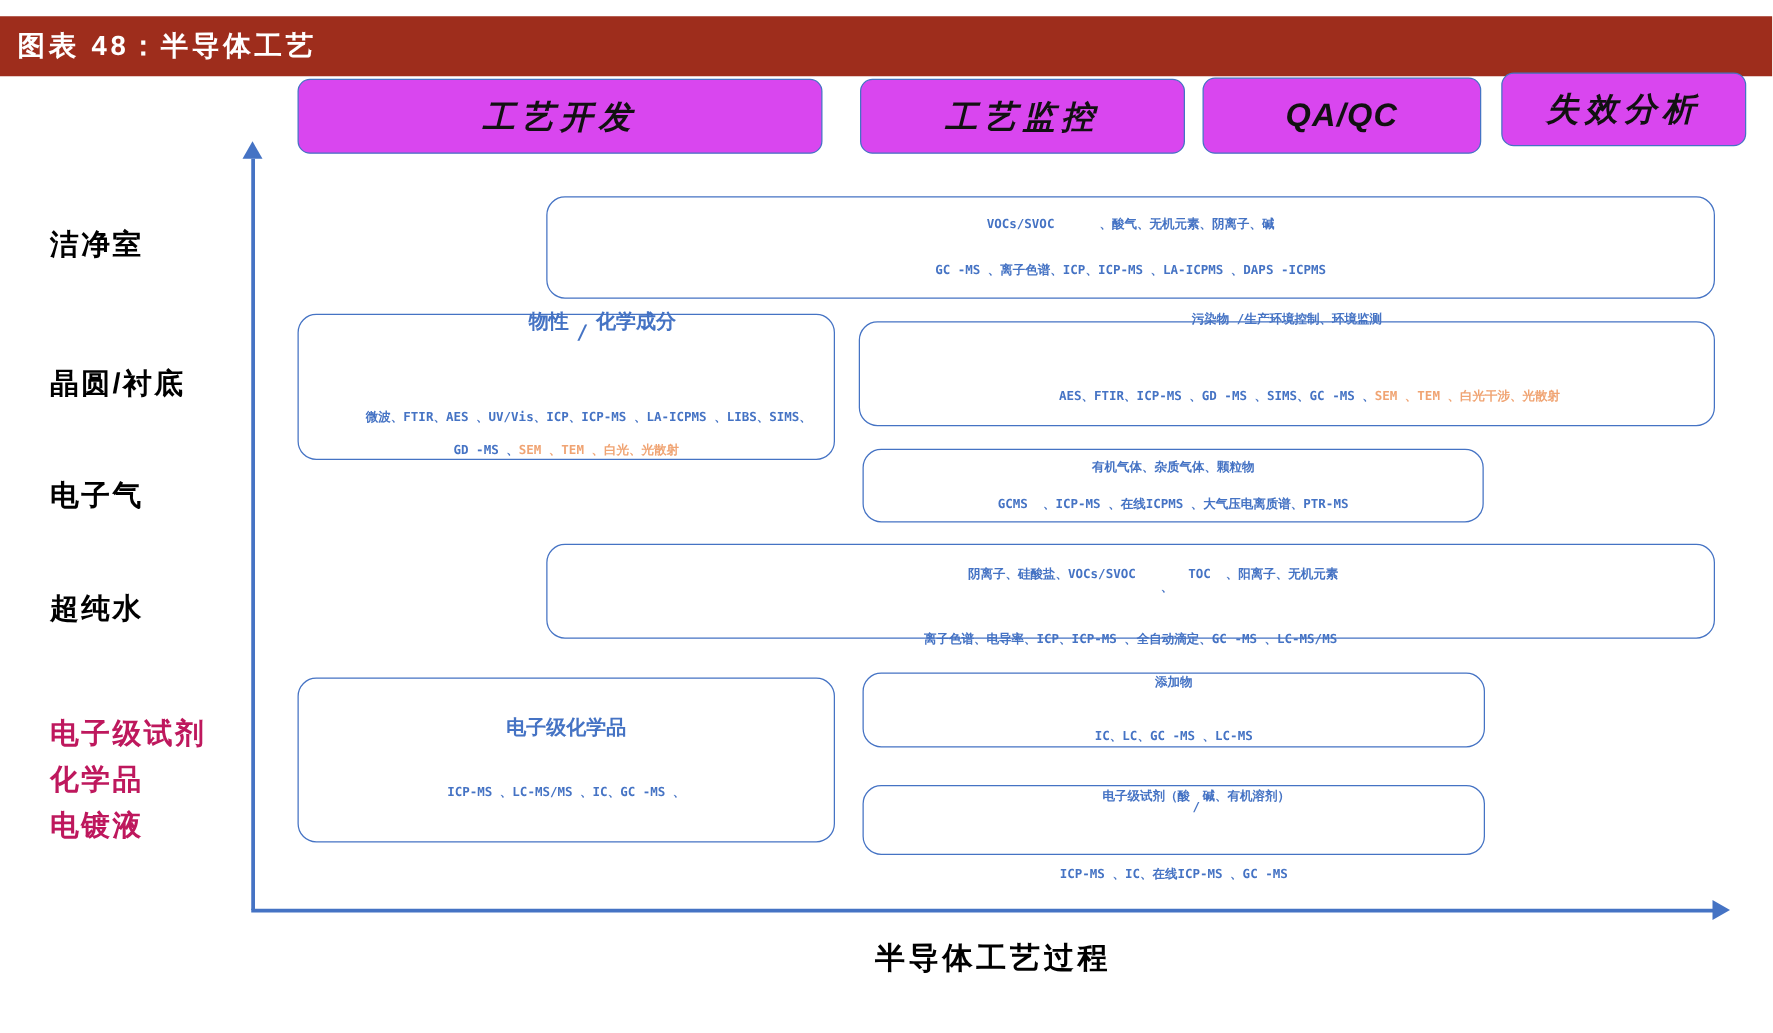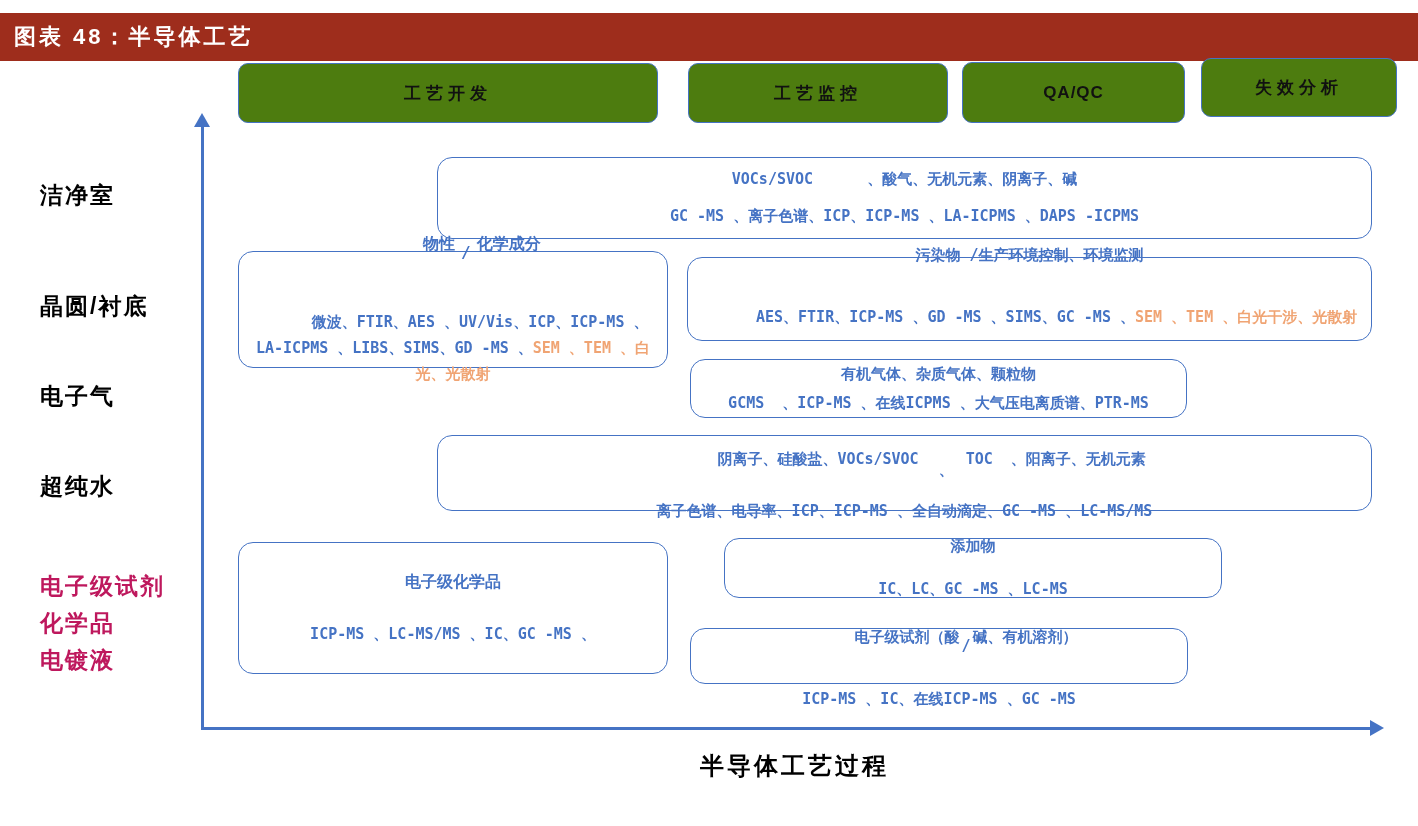--- a/index.html
+++ b/index.html
@@ -9,24 +9,25 @@
   }
   
   .titlebar{
     position:absolute;left:0;top:13px;width:1418px;height:48px;
     background:#9E2D1C;color:#ffffff;display:flex;align-items:center;
     font-weight:bold;font-size:22px;letter-spacing:3px;padding-left:14px;
     box-sizing:border-box;
   }
   
   .stage{
-    position:absolute;background:#4d7c0f;border:1.6px solid #4573C4;
+    position:absolute;background:#d946ef;border:1.6px solid #4573C4;
     border-radius:10px;display:flex;align-items:center;justify-content:center;
-    font-weight:bold;font-size:17px;color:#111;letter-spacing:5px;
+    font-weight:bold;font-size:26px;color:#111;letter-spacing:5px;
     box-sizing:border-box;
+    font-style:italic;
   }
   
   .vline{position:absolute;left:201px;top:127px;width:2.5px;height:601px;background:#4573C4;}
   .varrow{position:absolute;left:194px;top:113px;width:0;height:0;
     border-left:8px solid transparent;border-right:8px solid transparent;
     border-bottom:14px solid #4573C4;}
   .hline{position:absolute;left:201px;top:727px;width:1170px;height:2.5px;background:#4573C4;}
   .harrow{position:absolute;left:1370px;top:720px;width:0;height:0;
     border-top:8px solid transparent;border-bottom:8px solid transparent;
     border-left:14px solid #4573C4;}
@@ -36,21 +37,21 @@
     font-size:23px;line-height:37px;letter-spacing:2px;}
   .xlab{position:absolute;left:700px;top:750px;color:#000;font-weight:bold;
     font-size:24px;letter-spacing:3px;}
   
   .cbox{
     position:absolute;background:#fff;border:1.6px solid #4573C4;border-radius:15px;
     display:flex;flex-direction:column;align-items:center;justify-content:center;
     text-align:center;box-sizing:border-box;padding:4px 12px;
   }
   .line{
-    font-family:"DejaVu Sans Mono",monospace;font-weight:bold;font-size:15px;
+    font-family:"DejaVu Sans Mono",monospace;font-weight:bold;font-size:10px;
     color:#4573C4;white-space:pre-wrap;line-height:25px;
   }
   .blue{color:#4573C4;}
   .orange{color:#F0A473;}
   .drop{position:relative;top:11px;margin:0 12px 0 20px;display:inline-block;}
   .drop-sm{position:relative;top:9px;display:inline-block;}
 </style>
 </head>
 <body>
 
@@ -121,21 +122,21 @@
       <span>阴离子、硅酸盐、VOCs/SVOC</span><span class="drop">、</span><span>TOC  、阳离子、无机元素</span>
     </div>
     <div class="line">离子色谱、电导率、ICP、ICP-MS 、全自动滴定、GC -MS 、LC-MS/MS</div>
   </div>
 
   <div class="cbox" style="left:238px;top:542px;width:430px;height:132px;row-gap:28px;">
     <div class="line" style="font-size:16px;">电子级化学品</div>
     <div class="line">ICP-MS 、LC-MS/MS 、IC、GC -MS 、</div>
   </div>
 
-  <div class="cbox" style="left:690px;top:538px;width:498px;height:60px;row-gap:18px;margin-left:34px;">
+  <div class="cbox" style="left:690px;top:538px;width:498px;height:60px;row-gap:18px;">
     <div class="line">添加物</div>
     <div class="line">IC、LC、GC -MS 、LC-MS</div>
   </div>
 
   <div class="cbox" style="left:690px;top:628px;width:498px;height:56px;row-gap:12px;">
     <div class="line">
       <span>电子级试剂（酸</span><span class="drop-sm" style="margin:0 2px;">/</span><span>碱、有机溶剂）</span>
     </div>
     <div class="line">ICP-MS 、IC、在线ICP-MS 、GC -MS</div>
   </div>

